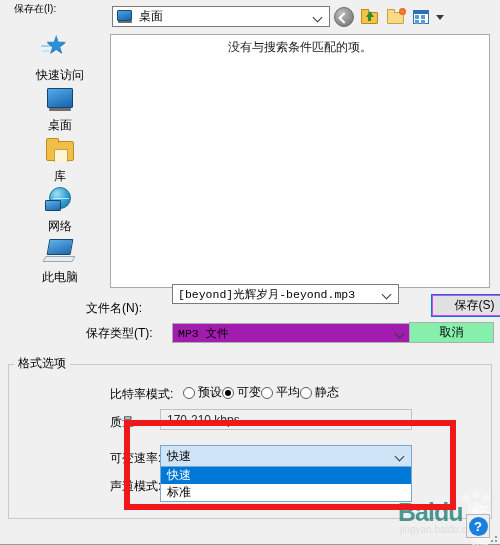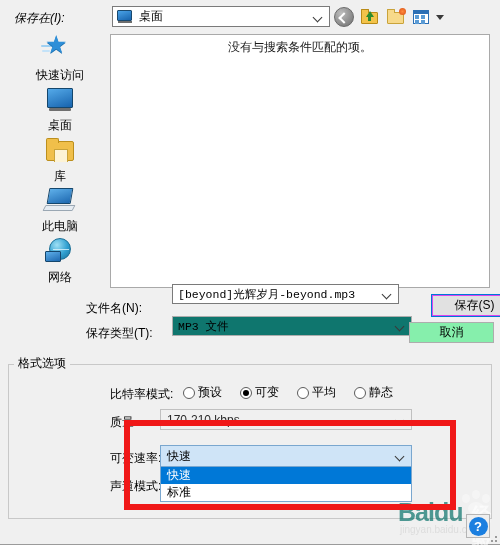--- a/index.html
+++ b/index.html
@@ -7,21 +7,21 @@
     width:500px;height:545px;overflow:hidden;
     font-family:"Liberation Sans","DejaVu Sans",sans-serif;
     font-size:12px;color:#000;background:#f0f0f0;
     position:relative;
   }
   .dialog{position:absolute;left:0;top:0;width:500px;height:545px;background:#f0f0f0;
           border-bottom:1px solid #9a9a9a;box-sizing:border-box;}
 
   
   .topbar{position:absolute;left:0;top:0;width:500px;height:32px;}
-  .savein-label{position:absolute;left:14px;top:10px;font-size:12px;color:#000;white-space:nowrap;font-style:italic;}
+  .savein-label{position:absolute;left:14px;top:2px;font-size:10px;color:#000;white-space:nowrap;}
   .savein-combo{position:absolute;left:112px;top:6px;width:218px;height:21px;
       background:#fff;border:1px solid #7a7a7a;box-sizing:border-box;display:flex;align-items:center;}
   .savein-combo .ic{width:16px;height:14px;margin-left:4px;position:relative;flex:0 0 auto;}
   .savein-combo .ic .screen{position:absolute;left:0;top:0;width:15px;height:11px;
       background:linear-gradient(160deg,#4aa3e8 0%,#1763ad 100%);border:1px solid #19496f;box-sizing:border-box;border-radius:1px;}
   .savein-combo .ic .base{position:absolute;left:1px;top:11px;width:14px;height:2px;background:#6d6d6d;}
   .savein-combo .txt{margin-left:6px;font-size:12px;}
   .cbx-arrow{position:absolute;right:7px;top:50%;transform:translateY(-60%);
       width:8px;height:5px;}
   .cbx-arrow:before{content:"";position:absolute;left:0;top:0;width:6px;height:6px;
@@ -98,41 +98,41 @@
   
   .filelist{position:absolute;left:110px;top:34px;width:380px;height:254px;background:#fff;
       border:1px solid #a9a9a9;box-sizing:border-box;}
   .empty-msg{position:absolute;left:0;right:0;top:4px;text-align:center;font-size:12px;color:#1a1a1a;}
 
   
   .fname-label{position:absolute;left:86px;top:300px;font-size:12px;}
   .ftype-label{position:absolute;left:86px;top:325px;font-size:12px;}
   .fname-combo{position:absolute;left:172px;top:284px;width:227px;height:20px;background:#fff;
       border:1px solid #7a7a7a;box-sizing:border-box;display:flex;align-items:center;}
-  .ftype-combo{position:absolute;left:172px;top:316px;width:240px;height:20px;background:#0f766e;
+  .ftype-combo{position:absolute;left:172px;top:323px;width:240px;height:20px;background:#a21caf;
       border:1px solid #adadad;box-sizing:border-box;display:flex;align-items:center;}
   .fname-combo .txt,.ftype-combo .txt{margin-left:5px;font-size:11.5px;font-family:"Liberation Mono","DejaVu Sans Mono",monospace;}
   .btn{position:absolute;width:85px;height:21px;background:#86efac;border:1px solid #adadad;
       box-sizing:border-box;font-size:12px;display:flex;align-items:center;justify-content:center;
       font-family:"Liberation Sans",sans-serif;}
   .btn-save{left:432px;top:295px;background:#e1e1e1;border:1px solid #d946ef;outline:1px solid #0078d7;}
   .btn-cancel{left:409px;top:322px;}
 
   
   .group{position:absolute;left:8px;top:364px;width:484px;height:155px;border:1px solid #c8c8c8;
       box-sizing:border-box;background:transparent;}
   .group-title{position:absolute;left:14px;top:355px;background:#f0f0f0;padding:0 4px;font-size:12px;color:#000;}
 
   .row-label{position:absolute;font-size:12px;color:#000;}
   .lbl-bitrate{left:110px;top:386px;}
   .lbl-quality{left:110px;top:414px;}
   .lbl-vbr{left:110px;top:450px;}
   .lbl-channel{left:110px;top:478px;}
 
-  .radios{position:absolute;left:183px;top:384px;display:flex;align-items:center;gap:18px;}
+  .radios{position:absolute;left:183px;top:384px;display:flex;align-items:center;}
   .radio{display:flex;align-items:center;gap:3px;font-size:12px;}
   .rd{width:12px;height:12px;border-radius:50%;background:#fff;border:1px solid #5c5c5c;
       box-sizing:border-box;position:relative;flex:0 0 auto;}
   .rd.on:after{content:"";position:absolute;left:2px;top:2px;width:6px;height:6px;border-radius:50%;background:#000;}
 
   .quality-combo{position:absolute;left:160px;top:409px;width:252px;height:21px;background:#f0f0f0;
       border:1px solid #c0c0c0;box-sizing:border-box;display:flex;align-items:center;color:#2a2a2a;}
   .quality-combo .txt{margin-left:6px;font-size:12px;}
 
   
@@ -235,32 +235,32 @@
       <span class="pico">
         <span class="lib">
             <span class="lib-in"></span>
           </span>
       </span>
       <span class="plabel">库</span>
     </div>
 
     <div class="place">
       <span class="pico">
+        <span class="globe"></span>
+          <span class="globe-mon"></span>
+      </span>
+      <span class="plabel">网络</span>
+    </div>
+
+    <div class="place">
+      <span class="pico">
         <span class="pc"></span>
           <span class="pc-kb"></span>
       </span>
       <span class="plabel">此电脑</span>
-    </div>
-
-    <div class="place">
-      <span class="pico">
-        <span class="globe"></span>
-          <span class="globe-mon"></span>
-      </span>
-      <span class="plabel">网络</span>
     </div>
   </div>
 
   <div class="filelist">
     <div class="empty-msg">没有与搜索条件匹配的项。</div>
   </div>
 
   <div class="fname-label">文件名(N):</div>
   <div class="fname-combo">
     <span class="txt">[beyond]光辉岁月-beyond.mp3</span>

